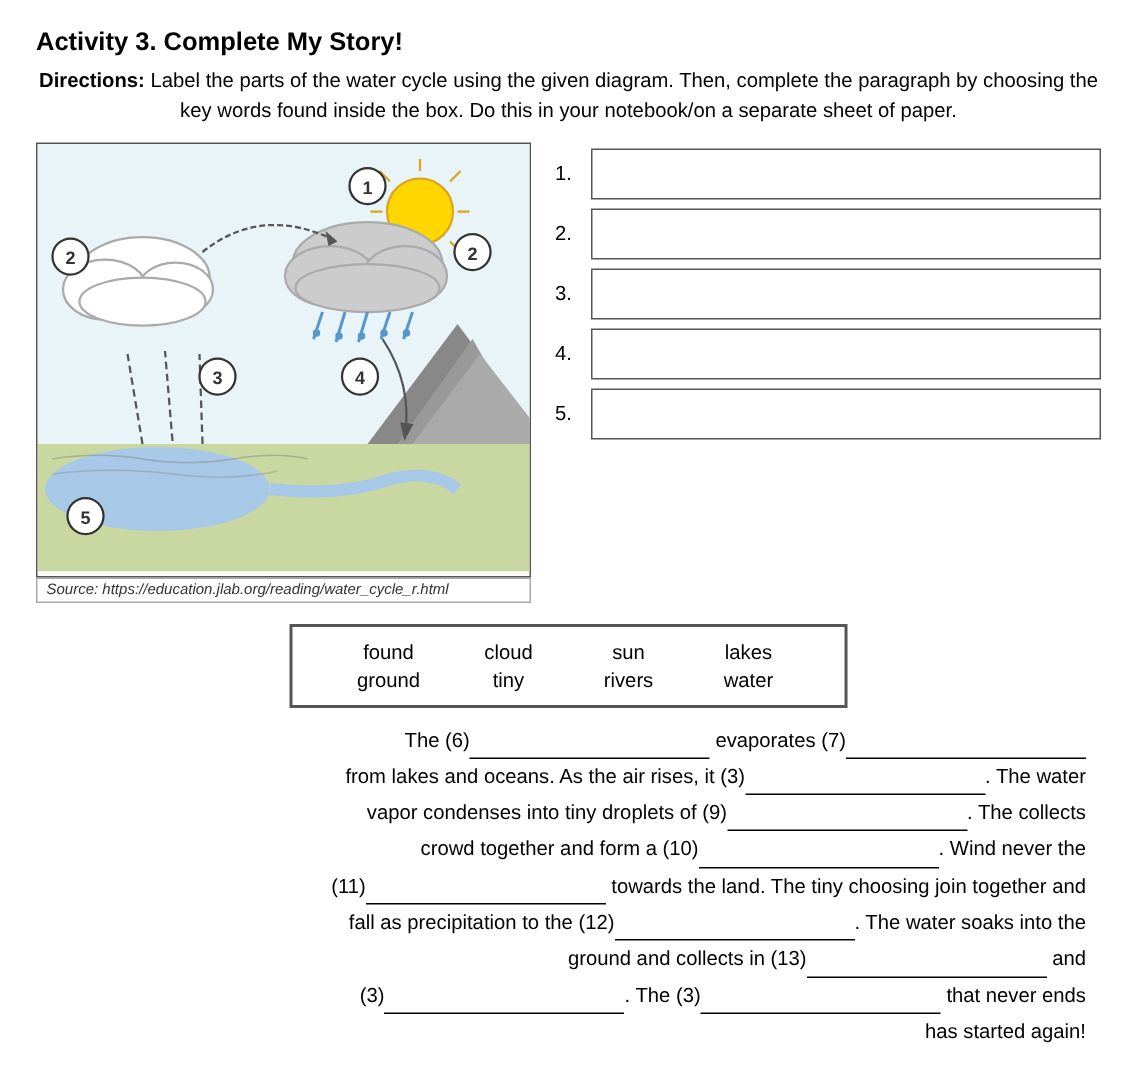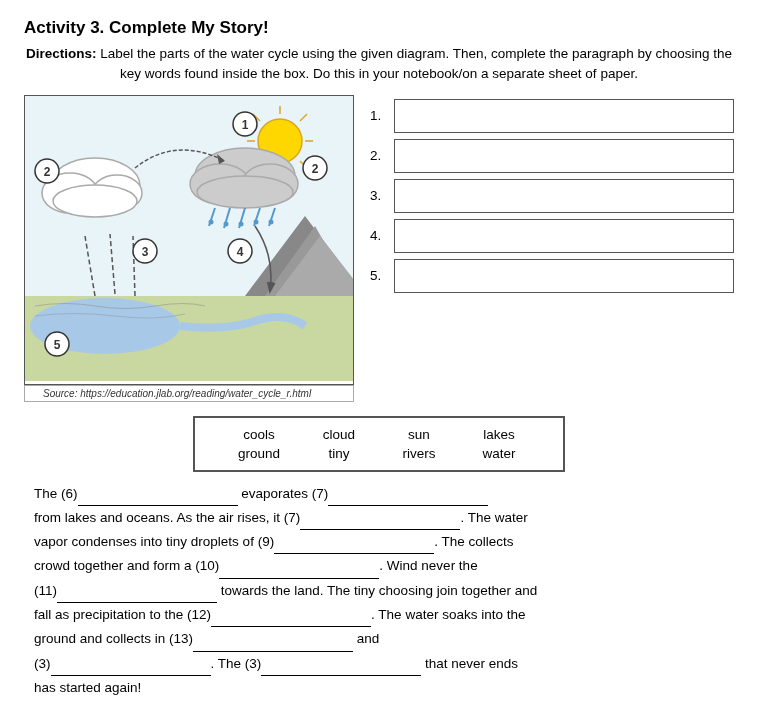--- a/index.html
+++ b/index.html
@@ -43,21 +43,21 @@
       background: #fff;
       overflow: hidden;
       flex-shrink: 0;
     }
 
     .diagram-source {
       font-size: 10px;
       font-style: italic;
       color: #333;
       border: 1px solid #aaa;
-      padding: 2px 18px;
+      padding: 2px 6px;
       margin-top: 0;
       width: 330px;
     }
 
     
     .answer-boxes {
       display: flex;
       flex-direction: column;
       gap: 6px;
       flex: 1;
@@ -105,20 +105,21 @@
 
     .word-grid span {
       padding: 1px 6px;
     }
 
     
     .paragraph-section {
       font-size: 13.5px;
       line-height: 1.8;
       padding: 0 10px;
+      text-align: right;
     }
 
     .blank {
       display: inline-block;
       border-bottom: 1.5px solid #000;
       min-width: 140px;
       height: 16px;
       vertical-align: bottom;
     }
 
@@ -249,38 +250,38 @@
     <div class="answer-row">
       <span class="answer-number">5.</span>
       <div class="answer-input"></div>
     </div>
   </div>
 </div>
 
 <div class="word-box-container">
   <div class="word-box">
     <div class="word-grid">
-      <span>cools</span>
+      <span>found</span>
       <span>cloud</span>
       <span>sun</span>
       <span>lakes</span>
       <span>ground</span>
       <span>tiny</span>
       <span>rivers</span>
       <span>water</span>
     </div>
   </div>
 </div>
 
 <div class="paragraph-section">
   <p>
     <span>The (6)</span><span class="blank blank-long"></span><span> evaporates (7)</span><span class="blank blank-long"></span>
   </p>
   <p>
-    <span>from lakes and oceans. As the air rises, it (7)</span><span class="blank blank-long"></span><span>. The water</span>
+    <span>from lakes and oceans. As the air rises, it (3)</span><span class="blank blank-long"></span><span>. The water</span>
   </p>
   <p>
     <span>vapor condenses into tiny droplets of (9)</span><span class="blank blank-long"></span><span>. The collects</span>
   </p>
   <p>
     <span>crowd together and form a (10)</span><span class="blank blank-long"></span><span>. Wind never the</span>
   </p>
   <p>
     <span>(11)</span><span class="blank blank-long"></span><span> towards the land. The tiny choosing join together and</span>
   </p>

